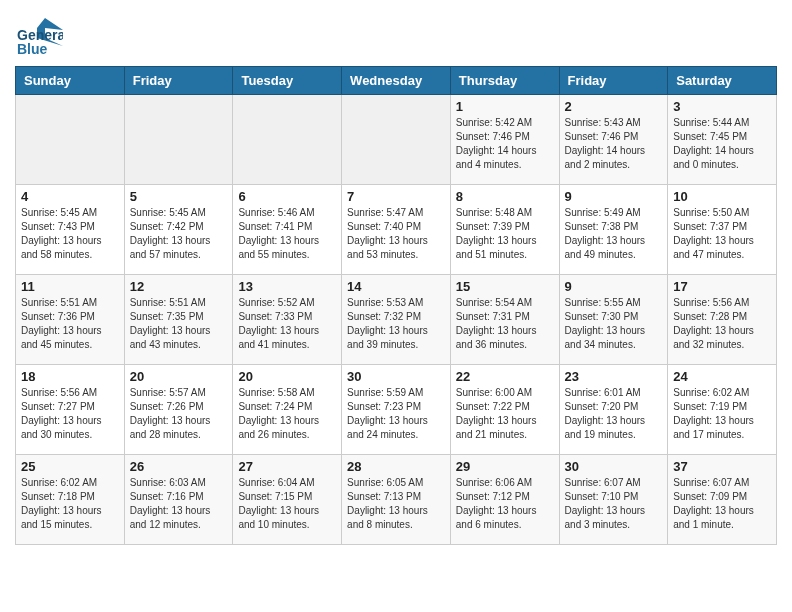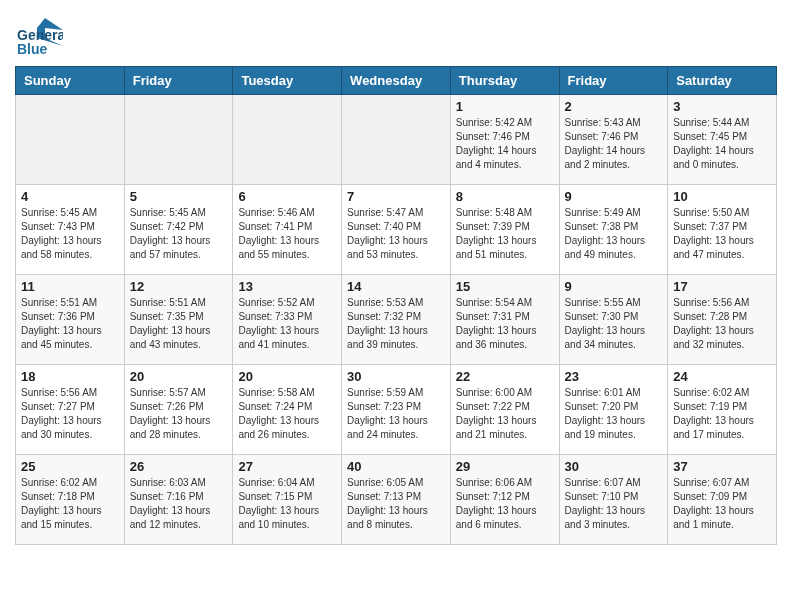--- a/index.html
+++ b/index.html
@@ -235,21 +235,21 @@
         </td>
         <td>
           <span class="day-number">26</span>
           <div class="day-info">Sunrise: 6:03 AM<br>Sunset: 7:16 PM<br>Daylight: 13 hours and 12 minutes.</div>
         </td>
         <td>
           <span class="day-number">27</span>
           <div class="day-info">Sunrise: 6:04 AM<br>Sunset: 7:15 PM<br>Daylight: 13 hours and 10 minutes.</div>
         </td>
         <td>
-          <span class="day-number">40</span>
+          <span class="day-number">28</span>
           <div class="day-info">Sunrise: 6:05 AM<br>Sunset: 7:13 PM<br>Daylight: 13 hours and 8 minutes.</div>
         </td>
         <td>
           <span class="day-number">29</span>
           <div class="day-info">Sunrise: 6:06 AM<br>Sunset: 7:12 PM<br>Daylight: 13 hours and 6 minutes.</div>
         </td>
         <td>
           <span class="day-number">30</span>
           <div class="day-info">Sunrise: 6:07 AM<br>Sunset: 7:10 PM<br>Daylight: 13 hours and 3 minutes.</div>
         </td>

